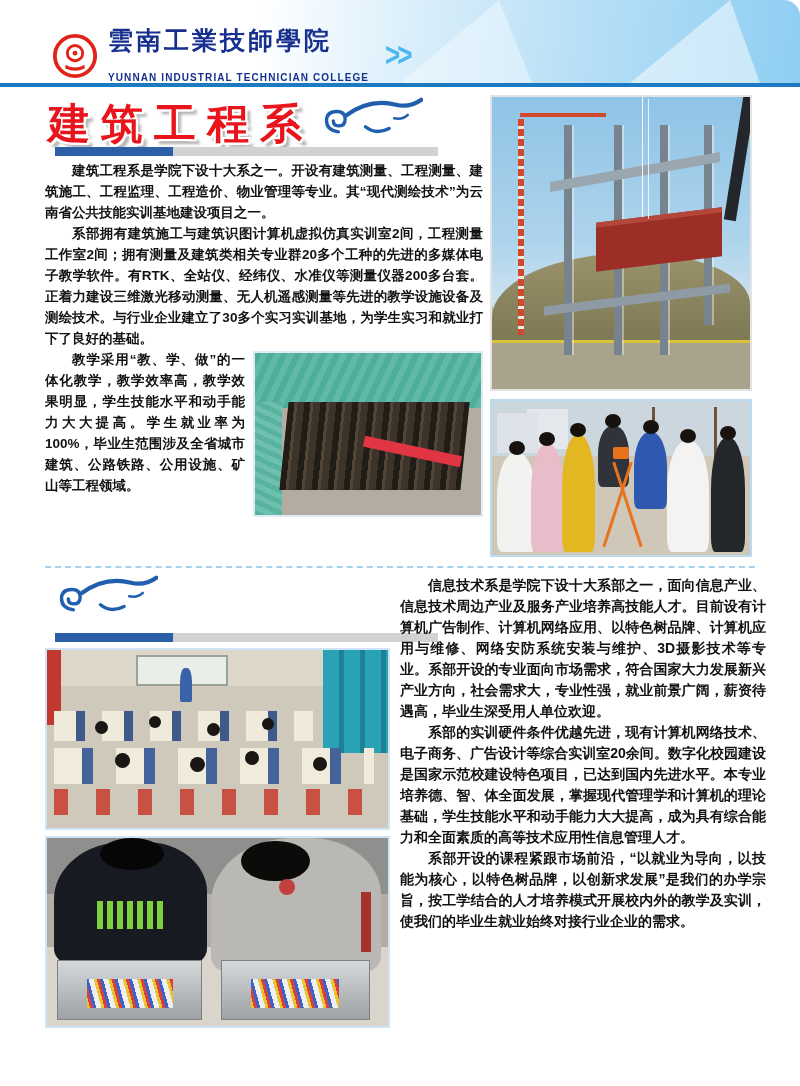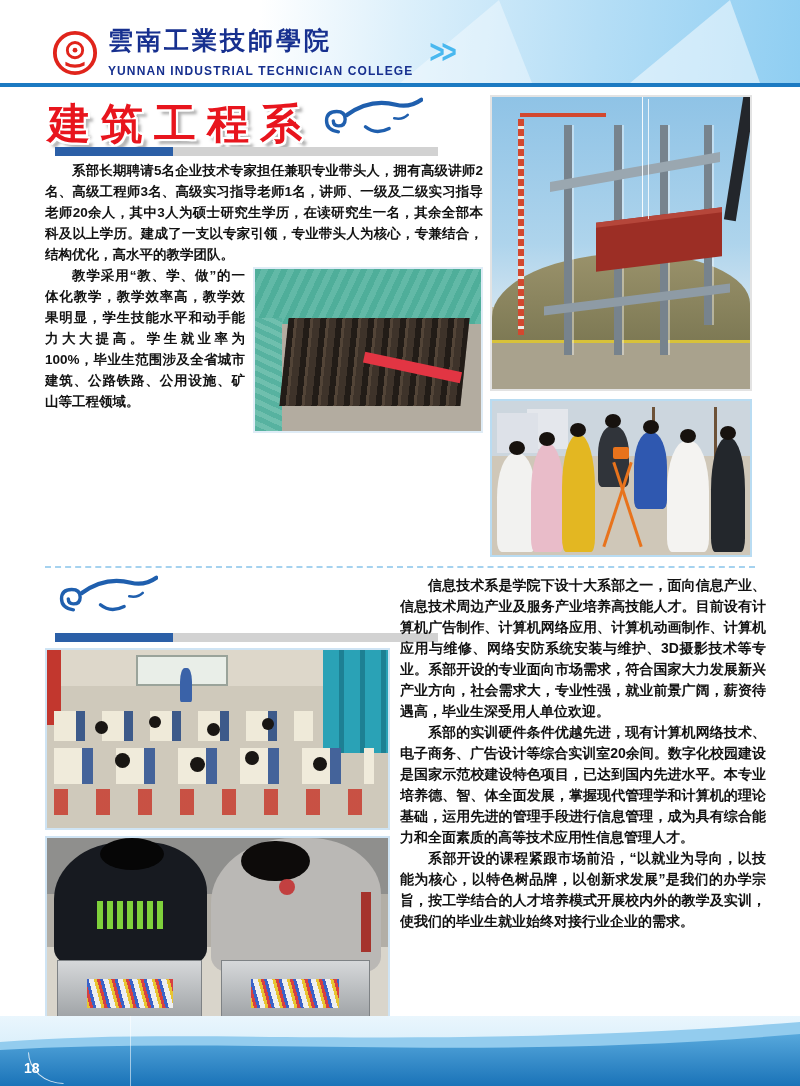--- a/index.html
+++ b/index.html
@@ -1,31 +1,31 @@
 <!DOCTYPE html>
 <html><head>
 <meta charset="utf-8">
 <style>
   html,body{margin:0;padding:0;background:#fff;}
   .page{position:relative;width:800px;height:1086px;margin:0 auto;background:#fff;overflow:hidden;
-        font-family:"Liberation Sans",sans-serif;}
+        font-family:"Liberation Sans",sans-serif;border-radius:16px;}
   
   .header{position:absolute;left:0;top:0;width:800px;height:86px;background:#fff;}
   .hdr-deco{position:absolute;right:0;top:0;width:540px;height:83px;
       background:linear-gradient(96deg,rgba(227,244,253,0) 0%,#ddf0fb 26%,#b5def6 62%,#8fcef2 100%);}
   .hdr-streak1{position:absolute;right:180px;top:0;width:220px;height:83px;background:rgba(255,255,255,.38);
       clip-path:polygon(0 100%,45% 0,60% 100%);}
   .hdr-streak2{position:absolute;right:10px;top:0;width:200px;height:83px;background:rgba(255,255,255,.5);
       clip-path:polygon(20% 100%,70% 0,85% 100%);}
   .hdr-rule{position:absolute;left:0;top:83px;width:800px;height:4px;background:#1c7ac2;}
   .logo-row{position:absolute;left:52px;top:28px;display:flex;align-items:center;gap:10px;}
   .seal{width:46px;height:46px;flex:0 0 auto;}
   .names{display:flex;flex-direction:column;line-height:1;}
   .zh-name{font-family:"DejaVu Serif",serif;font-weight:bold;font-size:25px;letter-spacing:3px;color:#17308f;}
-  .en-name{font-size:12px;font-weight:bold;letter-spacing:1.1px;color:#17308f;margin-top:12px;}
+  .en-name{font-size:10px;font-weight:bold;letter-spacing:1.1px;color:#17308f;margin-top:20px;}
   .chevrons{font-size:26px;font-weight:bold;color:#49b8ef;letter-spacing:-3px;transform:scaleY(1.25);margin-left:6px;}
   
   .sec-title-row{position:absolute;display:flex;align-items:center;}
   .sec-title{font-family:"DejaVu Serif",serif;font-size:42px;font-weight:bold;color:#e8151d;letter-spacing:11px;
       white-space:nowrap;
       text-shadow:-2px -2px 0 #fff,2px -2px 0 #fff,-2px 2px 0 #fff,2px 2px 0 #fff,
                   -2px 0 0 #fff,2px 0 0 #fff,0 -2px 0 #fff,0 2px 0 #fff,5px 5px 3px rgba(110,110,110,.55);}
   .cloud{flex:0 0 auto;margin-top:-8px;}
   .title-bar{position:absolute;height:9px;background:linear-gradient(to right,#2b5fa7 0 118px,#d2d2d2 118px 100%);}
   
@@ -162,21 +162,22 @@
     <svg class="cloud" width="110" height="48" viewBox="0 0 130 56">
       <path d="M30 42 q-14 -2 -14 -13 q0 -11 12 -11 q10 0 10 9 q0 8 -8 8 q-6 0 -6 -6" fill="none" stroke="#1f5fae" stroke-width="4" stroke-linecap="round"></path>
       <path d="M40 22 Q68 2 98 10 Q114 14 128 4" fill="none" stroke="#1f5fae" stroke-width="5" stroke-linecap="round"></path>
       <path d="M62 36 q12 10 28 2" fill="none" stroke="#1f5fae" stroke-width="4" stroke-linecap="round"></path>
       <path d="M96 26 q10 2 16 -4" fill="none" stroke="#1f5fae" stroke-width="3" stroke-linecap="round"></path>
     </svg>
   </div>
   <div class="title-bar" style="left:55px;top:147px;width:383px;"></div>
 
   <div class="col1">
-    <p class="para">系部长期聘请5名企业技术专家担任兼职专业带头人，拥有高级讲师2名、高级工程师3名、高级实习指导老师1名，讲师、一级及二级实习指导老师20余人，其中3人为硕士研究生学历，在读研究生一名，其余全部本科及以上学历。建成了一支以专家引领，专业带头人为核心，专兼结合，结构优化，高水平的教学团队。</p>
+    <p class="para">建筑工程系是学院下设十大系之一。开设有建筑测量、工程测量、建筑施工、工程监理、工程造价、物业管理等专业。其“现代测绘技术”为云南省公共技能实训基地建设项目之一。</p>
+    <p class="para">系部拥有建筑施工与建筑识图计算机虚拟仿真实训室2间，工程测量工作室2间；拥有测量及建筑类相关专业群20多个工种的先进的多媒体电子教学软件。有RTK、全站仪、经纬仪、水准仪等测量仪器200多台套。正着力建设三维激光移动测量、无人机遥感测量等先进的教学设施设备及测绘技术。与行业企业建立了30多个实习实训基地，为学生实习和就业打下了良好的基础。</p>
     <div>
       <div class="photo phB" style="position:relative;float:right;width:230px;height:166px;margin:2px 0 0 8px;">
         <div class="ph-part pB-mesh"></div>
         <div class="ph-part pB-meshL"></div>
         <div class="ph-part pB-pit"></div>
         <div class="ph-part pB-banner"></div>
 
       </div>
       <p class="para">教学采用“教、学、做”的一体化教学，教学效率高，教学效果明显，学生技能水平和动手能力大大提高。学生就业率为100%，毕业生范围涉及全省城市建筑、公路铁路、公用设施、矿山等工程领域。</p>
     </div>
@@ -249,34 +250,19 @@
     <div class="ph-part pE-logo"></div>
     <div class="ph-part pE-case1">
       <div class="wires"></div>
     </div>
     <div class="ph-part pE-case2">
       <div class="wires"></div>
     </div>
   </div>
 
   <div class="col2">
-    <p class="para">信息技术系是学院下设十大系部之一，面向信息产业、信息技术周边产业及服务产业培养高技能人才。目前设有计算机广告制作、计算机网络应用、计算机动画制作、计算机应用与维修、网络安防系统安装与维护、3D摄影技术等专业。系部开设的专业面向市场需求，符合国家大力发展新兴产业方向，社会需求大，专业性强，就业前景广阔，薪资待遇高，毕业生深受用人单位欢迎。</p>
-    <p class="para">系部的实训硬件条件优越先进，现有计算机网络技术、电子商务、广告设计等综合实训室20余间。数字化校园建设是国家示范校建设特色项目，已达到国内先进水平。本专业培养德、智、体全面发展，掌握现代管理学和计算机的理论基础，运用先进的管理手段进行信息管理，成为具有综合能力和全面素质的高等技术应用性信息管理人才。</p>
+    <p class="para">信息技术系是学院下设十大系部之一，面向信息产业、信息技术周边产业及服务产业培养高技能人才。目前设有计算机广告制作、计算机网络应用、以特色树品牌、计算机应用与维修、网络安防系统安装与维护、3D摄影技术等专业。系部开设的专业面向市场需求，符合国家大力发展新兴产业方向，社会需求大，专业性强，就业前景广阔，薪资待遇高，毕业生深受用人单位欢迎。</p>
+    <p class="para">系部的实训硬件条件优越先进，现有计算机网络技术、电子商务、广告设计等综合实训室20余间。数字化校园建设是国家示范校建设特色项目，已达到国内先进水平。本专业培养德、智、体全面发展，掌握现代管理学和计算机的理论基础，学生技能水平和动手能力大大提高，成为具有综合能力和全面素质的高等技术应用性信息管理人才。</p>
     <p class="para">系部开设的课程紧跟市场前沿，“以就业为导向，以技能为核心，以特色树品牌，以创新求发展”是我们的办学宗旨，按工学结合的人才培养模式开展校内外的教学及实训，使我们的毕业生就业始终对接行业企业的需求。</p>
   </div>
 
-  <div class="footer">
-    <svg width="800" height="70" viewBox="0 0 800 70">
-      <defs>
-        <linearGradient id="fg" x1="0" y1="0" x2="0" y2="1">
-          <stop offset="0" stop-color="#57a8dc"></stop>
-            <stop offset="1" stop-color="#1a73b8"></stop>
-        </linearGradient>
-      </defs>
-      <path d="M0,26 C200,10 420,36 800,6 L800,70 L0,70 Z" fill="#93ccee"></path>
-      <path d="M0,34 C240,20 480,46 800,18 L800,70 L0,70 Z" fill="url(#fg)"></path>
-    </svg>
-    <div class="f-vline"></div>
-    <div class="f-arc"></div>
-    <span class="pagenum">18</span>
-  </div>
 
 </div>
 
 </body></html>

